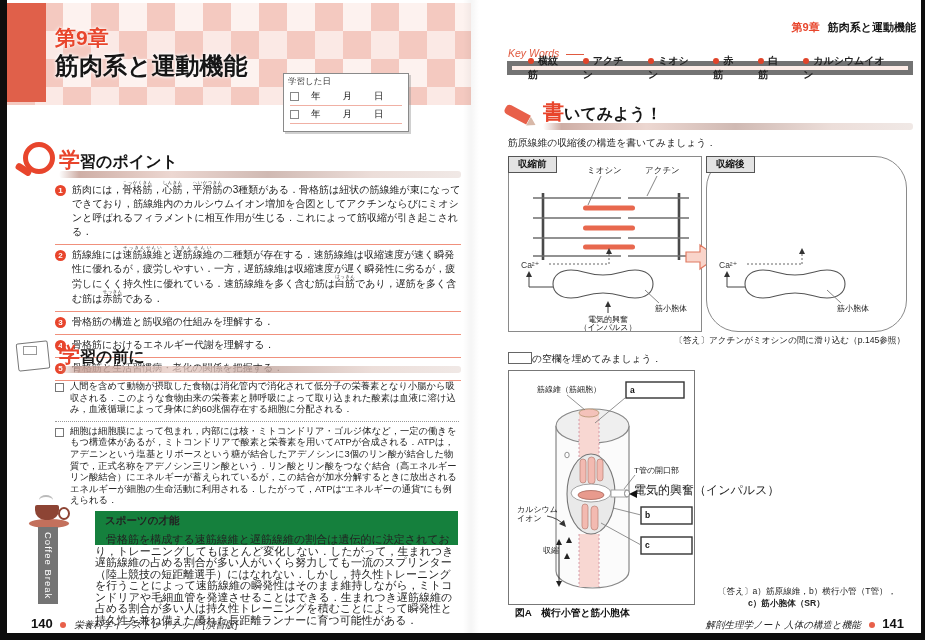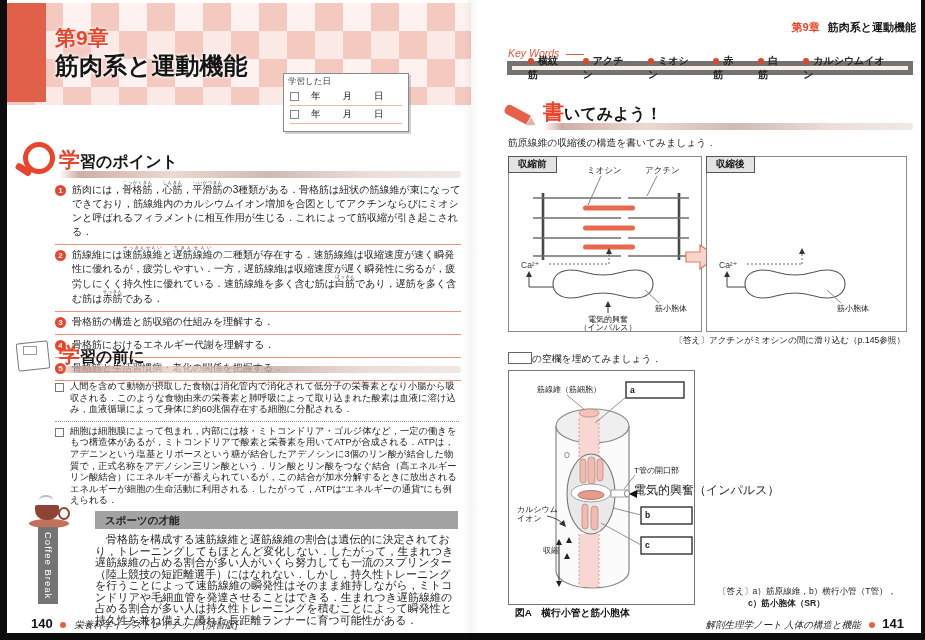--- a/index.html
+++ b/index.html
@@ -65,21 +65,21 @@
   .pt .badge{position:absolute;left:0;top:5px;width:11px;height:11px;border-radius:50%;background:#e8452c;
       color:#fff;font-size:8px;font-weight:700;text-align:center;line-height:11px;}
   ruby rt{font-size:4.5px;color:#444;letter-spacing:0;}
   .before{position:absolute;left:48px;top:379px;width:404px;}
   .bf{position:relative;padding:2px 0 4px 15px;font-size:9.3px;line-height:11.6px;color:#1c1c1c;}
   .bf .cb{position:absolute;left:0;top:4px;width:7px;height:7px;border:1px solid #777;background:#fff;}
   .dotsep{border-top:1px dotted #999;margin:1px 0 2px 0;}
   
   .cbtab{position:absolute;left:31px;top:527px;width:20px;height:77px;background:#747474;color:#fff;
          writing-mode:vertical-rl;font-size:9.5px;letter-spacing:1px;text-align:center;line-height:20px;}
-  .cbtitle{position:absolute;left:88px;top:511px;width:363px;height:18px;background:#a3a3a3;
+  .cbtitle{position:absolute;left:88px;top:511px;width:363px;height:34px;background:#15803d;
          font-size:10.5px;font-weight:700;color:#222;line-height:19px;padding-left:10px;box-sizing:border-box;}
   .cbbody{position:absolute;left:88px;top:534px;width:362px;font-size:11px;line-height:11.5px;color:#222;}
   
   .foot{position:absolute;top:616px;font-size:10px;}
   .pnum{font-size:13px;font-weight:700;color:#111;}
   .fdot{display:inline-block;width:6px;height:6px;border-radius:50%;background:#e8604a;margin:0 5px 1px 5px;vertical-align:middle;}
   .ftext{font-family:"Liberation Serif","DejaVu Serif",serif;font-style:italic;font-size:9.5px;color:#222;}
   
   .rhead{position:absolute;right:5px;top:20px;font-size:11px;font-weight:700;color:#161616;}
   .rhead .rch{color:#e8452c;margin-right:8px;}
@@ -269,21 +269,21 @@
           <polygon points="99,144 96,150 102,150" fill="#333"></polygon>
           <text x="99" y="165" font-size="8" fill="#222" text-anchor="middle">電気的興奮</text>
           <text x="99" y="172.5" font-size="8" fill="#222" text-anchor="middle">（インパルス）</text>
         </svg>
       </div>
 
       <svg style="position:absolute;left:214px;top:243px;" width="34" height="28" viewBox="0 0 34 28">
         <polygon points="1,9 15,9 15,2 32,14 15,26 15,19 1,19" fill="#f9d4ca" stroke="#e07a62" stroke-width="1.2"></polygon>
       </svg>
 
-      <div class="cbox" style="left:235px;top:156px;width:199px;height:174px;">
+      <div class="cbox" style="left:235px;top:156px;width:199px;height:174px;border-radius:32px;">
         <div class="boxtab">収縮後</div>
         <svg width="199" height="174" viewBox="0 0 199 174">
           <text x="12" y="111" font-size="8.5" fill="#333">Ca²⁺</text>
           <line x1="40" y1="107" x2="95" y2="107" stroke="#555" stroke-width="0.9" stroke-dasharray="2,2"></line>
           <line x1="95" y1="107" x2="95" y2="95" stroke="#555" stroke-width="0.9" stroke-dasharray="2,2"></line>
           <polygon points="95,91 92,97 98,97" fill="#333"></polygon>
           <polyline points="20,119 20,130 38,130" fill="none" stroke="#444" stroke-width="1"></polyline>
           <polygon points="20,114 17,120 23,120" fill="#333"></polygon>
           <path d="M38,127 c0,-9 8,-14 18,-14 c13,0 15,5 32,5 c17,0 19,-5 32,-5 c10,0 18,5 18,14 c0,9 -8,14 -18,14 c-13,0 -15,-5 -32,-5 c-17,0 -19,5 -32,5 c-10,0 -18,-5 -18,-14 Z" fill="#fff" stroke="#555" stroke-width="1.1"></path>
           <line x1="120" y1="133" x2="134" y2="146" stroke="#777" stroke-width="0.9"></line>

